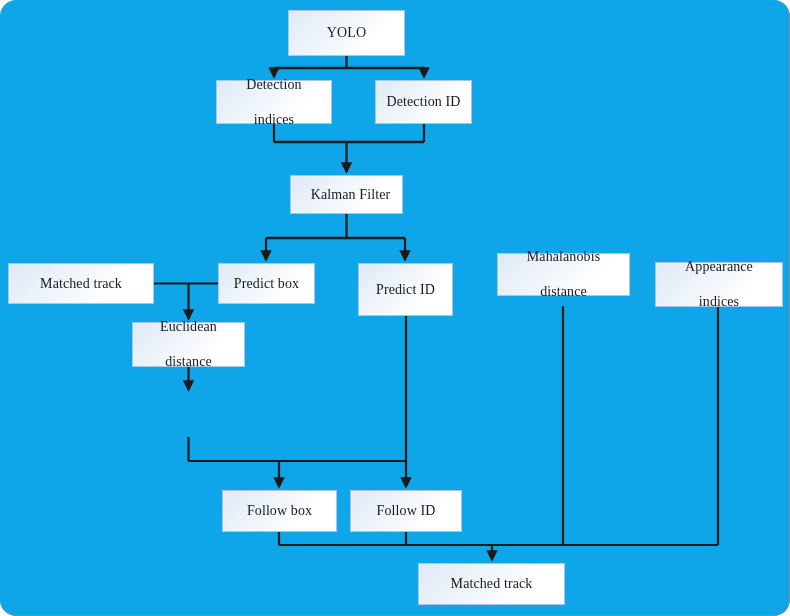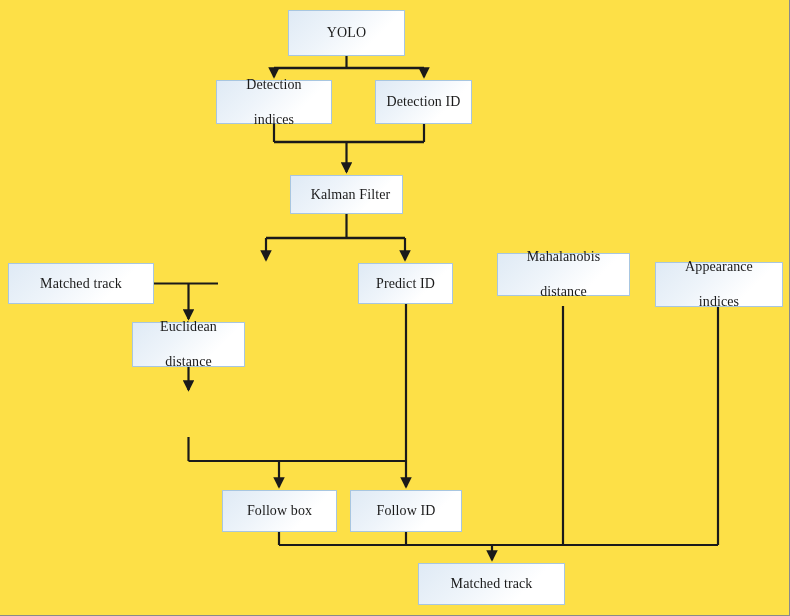--- a/index.html
+++ b/index.html
@@ -44,21 +44,21 @@
     z-index: 2;
   }
   .node span {
     display: block;
     padding: 0 4px;
   }
 </style>
 </head>
 <body>
 
-<div id="canvas" style="background: #fde047;">
+<div id="canvas" style="background: #0ea5e9; border-radius: 16px;">
 
   <svg id="svg-layer" viewBox="0 0 790 616" xmlns="http://www.w3.org/2000/svg">
     <defs>
       <marker id="arrow" viewBox="0 0 10 10" refX="8.5" refY="5" markerWidth="5.2" markerHeight="5.2" orient="auto-start-reverse">
         <path d="M 0 0 L 10 5 L 0 10 z" fill="#1a1a1a"></path>
       </marker>
     </defs>
     <g stroke="#1a1a1a" stroke-width="2.2" fill="none" stroke-linecap="butt">
 
       <path d="M 346.5 56 L 346.5 68"></path>
@@ -115,22 +115,25 @@
   </div>
 
   <div class="node" id="n-kalman" style="left: 290px; top: 175px; width: 113px; height: 39px; border-color: rgb(168, 198, 224); padding-left: 8px;">
     <span>Kalman Filter</span>
   </div>
 
   <div class="node" id="n-matched_in" style="left: 8px; top: 263px; width: 146px; height: 41px; border-color: rgb(168, 198, 224);">
     <span>Matched track</span>
   </div>
 
+  <div class="node" id="n-predict_box" style="left: 218px; top: 263px; width: 97px; height: 41px; border-color: rgb(168, 198, 224);">
+    <span>Predict box</span>
+  </div>
 
-  <div class="node" id="n-predict_id" style="left: 358px; top: 263px; width: 95px; height: 41px; border-color: rgb(168, 198, 224);">
+  <div class="node" id="n-predict_id" style="left: 358px; top: 263px; width: 95px; height: 53px; border-color: rgb(168, 198, 224);">
     <span>Predict ID</span>
   </div>
 
   <div class="node" id="n-mahalanobis" style="left: 497px; top: 253px; width: 133px; height: 43px; border-color: rgb(168, 198, 224);">
     <span><span>Mahalanobis</span><br><span>distance</span></span>
   </div>
 
   <div class="node" id="n-appearance" style="left: 655px; top: 262px; width: 128px; height: 45px; border-color: rgb(168, 198, 224);">
     <span><span>Appearance</span><br><span>indices</span></span>
   </div>

